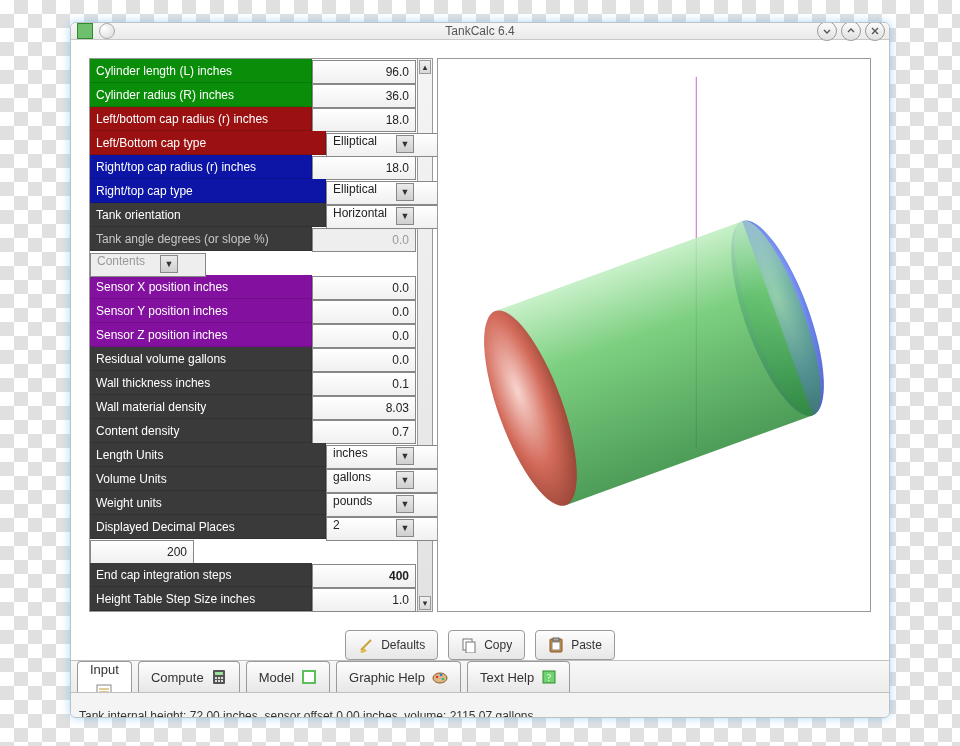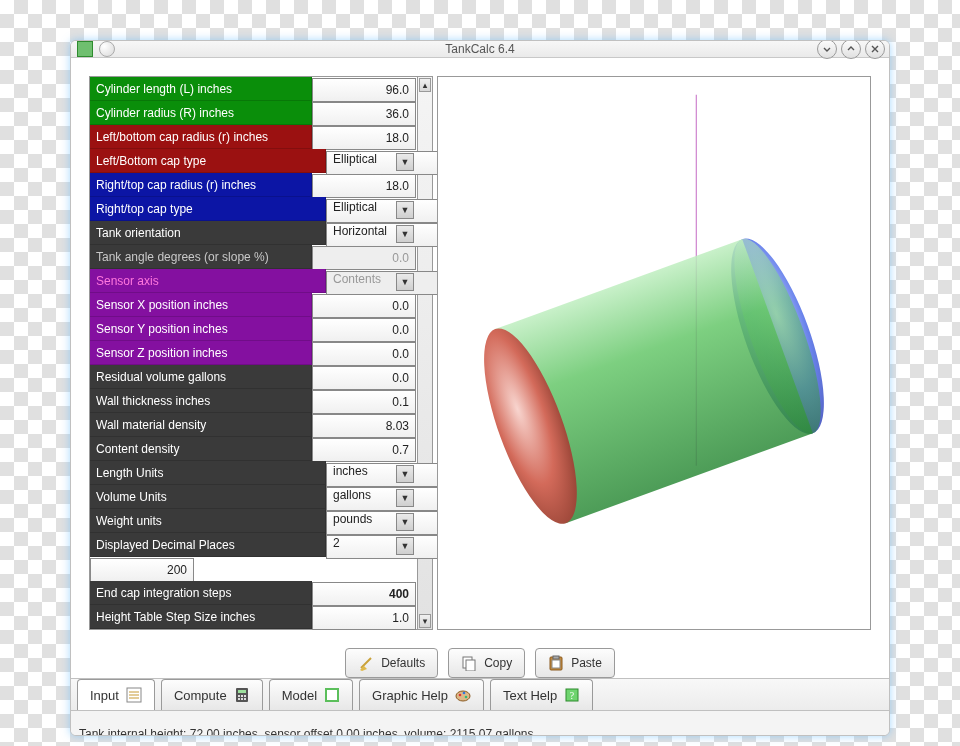--- a/index.html
+++ b/index.html
@@ -11,21 +11,21 @@
       linear-gradient(-45deg, #e0e0e0 25%, transparent 25%),
       linear-gradient(45deg, transparent 75%, #e0e0e0 75%),
       linear-gradient(-45deg, transparent 75%, #e0e0e0 75%);
     background-size: 28px 28px;
     background-position: 0 0, 0 14px, 14px -14px, -14px 0px;
     background-color: #ffffff;
     position: relative;
   }
   .app-window {
     position: absolute;
-    left: 70px; top: 40px;
+    left: 70px; top: 22px;
     width: 818px; height: 694px;
     background: #ffffff;
     border: 1px solid #c0c0c0;
     border-radius: 6px;
     box-shadow: 0 0 8px rgba(80,180,255,0.5);
     display: flex; flex-direction: column;
     overflow: hidden;
     justify-content: space-between;
   }
   .title-bar {
@@ -125,21 +125,21 @@
     background: linear-gradient(#f8f8f8,#ececec);
   }
   .tab {
     height: 30px; padding: 0 12px;
     background: linear-gradient(#fdfdfd,#e7e7e7);
     border: 1px solid #9a9a9a; border-bottom: none;
     border-radius: 4px 4px 0 0;
     display: flex; align-items: center; gap: 7px;
     font-size: 13px; color: #333;
   }
-  .tab.active { background: #fff; }
+  .tab.active { background: #fff; flex-direction: column; }
 
   .status-bar {
     height: 26px; padding: 16px 8px; display: flex; align-items: center;
     font-size: 12px; color: #333; border-top: 1px solid #c0c0c0; background: #f4f4f4;
   }
 </style>
 </head>
 <body>
 
 <div class="app-window">
@@ -208,21 +208,20 @@
             <div class="sel-wrap">
               <div class="param-select">Horizontal</div>
               <div class="chev">▼</div>
             </div>
           </div>
           <div class="param-row">
             <div class="param-label bg-dark txt-dim">Tank angle degrees (or slope %)</div>
             <div class="param-input disabled" style="display: flex; align-items: center; justify-content: flex-end;">0.0</div>
           </div>
           <div class="param-row">
-            <div class="param-label bg-purple txt-pink">Sensor axis</div>
             <div class="sel-wrap">
               <div class="param-select disabled">Contents</div>
               <div class="chev">▼</div>
             </div>
           </div>
           <div class="param-row">
             <div class="param-label bg-purple">Sensor X position inches</div>
             <div class="param-input" style="display: flex; align-items: center; justify-content: flex-end;">0.0</div>
           </div>
           <div class="param-row">

